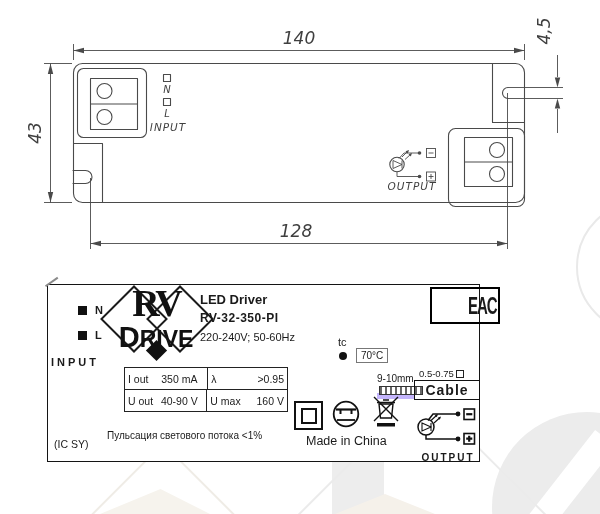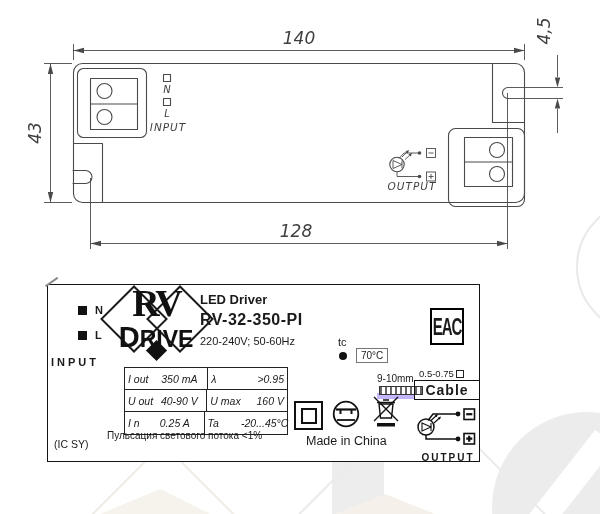--- a/index.html
+++ b/index.html
@@ -41,44 +41,44 @@
   .lg-d3{left:43px;top:56px;width:15px;height:15px;background:#111;border:none;}
   .lg-rv{position:absolute;left:0;top:-6px;width:100%;text-align:center;
          font-family:"Liberation Serif","DejaVu Serif",serif;font-weight:bold;font-size:38px;
          letter-spacing:-3px;color:#111;}
   .lg-drive{position:absolute;left:0;top:34px;width:100%;text-align:center;font-weight:bold;
             font-size:23px;letter-spacing:0;color:#111;}
   .lg-drive::first-letter{font-size:29px;}
   
   .prod{left:152px;top:7px;width:146px;text-align:left;}
   .prod-type{font-size:13px;font-weight:bold;}
-  .prod-model{font-size:16px;font-weight:bold;margin-top:4px;letter-spacing:0.5px;}
+  .prod-model{font-size:12px;font-weight:bold;margin-top:4px;letter-spacing:0.5px;}
   .prod-rating{font-size:11px;margin-top:6px;}
   
   .tc-lbl{left:290px;top:51px;font-size:11px;}
   .tc-dot{left:291px;top:67px;width:8px;height:8px;border-radius:50%;background:#111;}
   .tc-box{left:308px;top:63px;border:1px solid #777;font-size:10px;padding:1px 4px;}
   
-  .eac{left:382px;top:23px;width:30px;height:33px;border:2.5px solid #000;display:flex;
-       align-items:center;justify-content:center;}
+  .eac{left:382px;top:2px;width:30px;height:33px;border:2.5px solid #000;display:flex;
+       align-items:center;padding-left:36px;}
   .eac span{font-weight:bold;font-size:15px;letter-spacing:-1px;transform:scaleY(1.6);}
   
   .strip-len{left:329px;top:88px;font-size:10px;border-bottom:6px solid #c4b5fd;padding-bottom:9px;}
   .wire-sec{left:371px;top:83px;font-size:9.5px;border-bottom:1px solid #222;padding-bottom:1px;
             display:flex;align-items:center;gap:2px;}
   .wire-sq{width:6px;height:6px;border:1px solid #222;display:inline-block;}
   .cable-bar{left:331px;top:101px;width:42px;height:7px;border:1px solid #333;
              background:repeating-linear-gradient(90deg,#666 0 2px,#fff 2px 5px);}
   .cable-box{left:366px;top:95px;width:64px;height:18px;border:1.5px solid #111;display:flex;
              align-items:center;justify-content:center;font-size:14px;font-weight:bold;letter-spacing:1px;}
   
   .spec{left:76px;top:82px;width:162px;border:1.2px solid #222;}
   .t-row{display:flex;height:21.2px;border-bottom:1.2px solid #222;align-items:center;font-size:10.5px;}
   .t-row:last-child{border-bottom:none;}
-  .cell{padding:0 3px;white-space:nowrap;overflow:visible;font-style:italic;}
+  .cell{padding:0 3px;white-space:nowrap;overflow:visible;}
   .c-p1{width:31px;}
   .c-v1{width:49px;text-align:left;}
   .c-p2{width:33px;border-left:1.2px solid #222;height:100%;display:flex;align-items:center;}
   .c-v2{width:43px;text-align:right;}
   
   .fn-prefix{left:6px;top:153px;font-size:10.5px;}
   .fn-text{left:59px;top:145px;font-size:10px;}
   .made-in{left:258px;top:149px;font-size:12.5px;}
   
   .class2{left:246px;top:116px;width:25px;height:25px;border:2.5px solid #111;display:flex;
@@ -240,26 +240,20 @@
         <span class="cell c-p1">I out</span>
         <span class="cell c-v1">350 mA</span>
         <span class="cell c-p2">λ</span>
         <span class="cell c-v2">&gt;0.95</span>
       </div>
       <div class="t-row">
         <span class="cell c-p1">U out</span>
         <span class="cell c-v1">40-90 V</span>
         <span class="cell c-p2">U max</span>
         <span class="cell c-v2">160 V</span>
-      </div>
-      <div class="t-row">
-        <span class="cell c-p1">I n</span>
-        <span class="cell c-v1">0.25 A</span>
-        <span class="cell c-p2">Ta</span>
-        <span class="cell c-v2">-20...45°C</span>
       </div>
     </div>
 
     <div class="abs fn-prefix">(IC SY)</div>
     <div class="abs fn-text">Пульсация светового потока &lt;1%</div>
 
     <div class="abs class2">
         <div class="inner"></div>
       </div>
     <svg class="abs" style="left:283px;top:114px;" width="30" height="30" viewBox="0 0 30 30">

